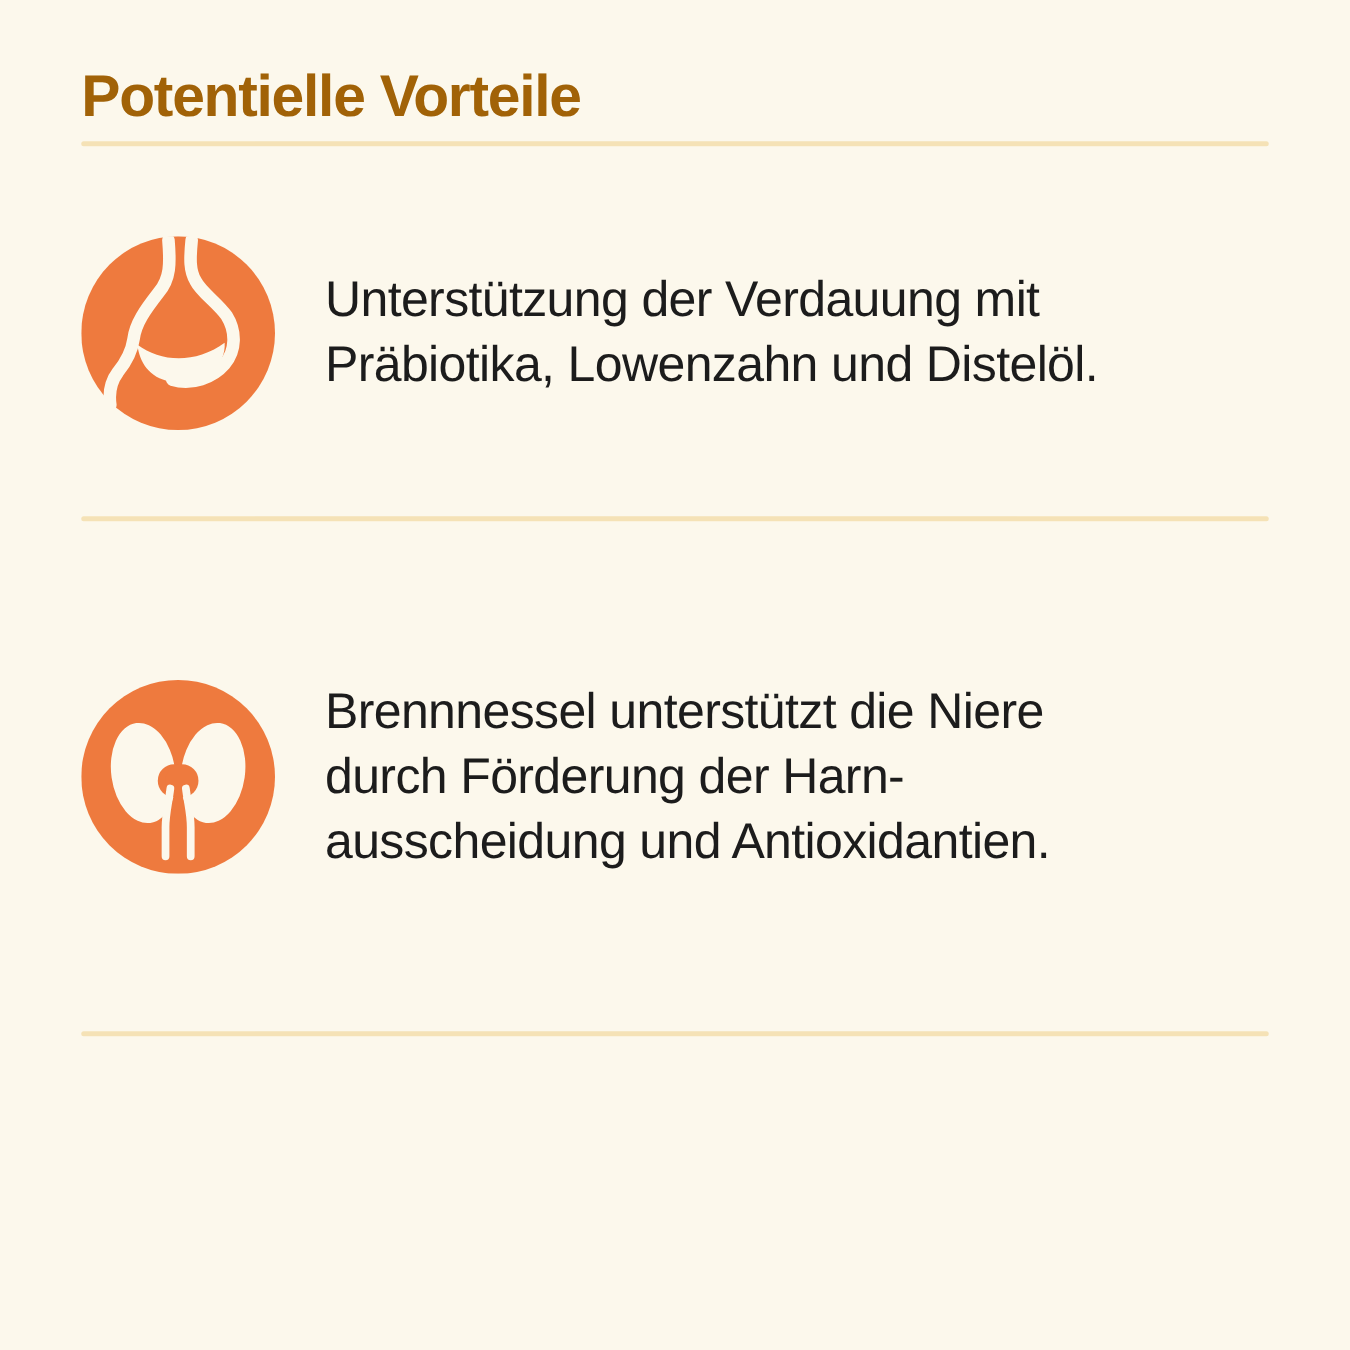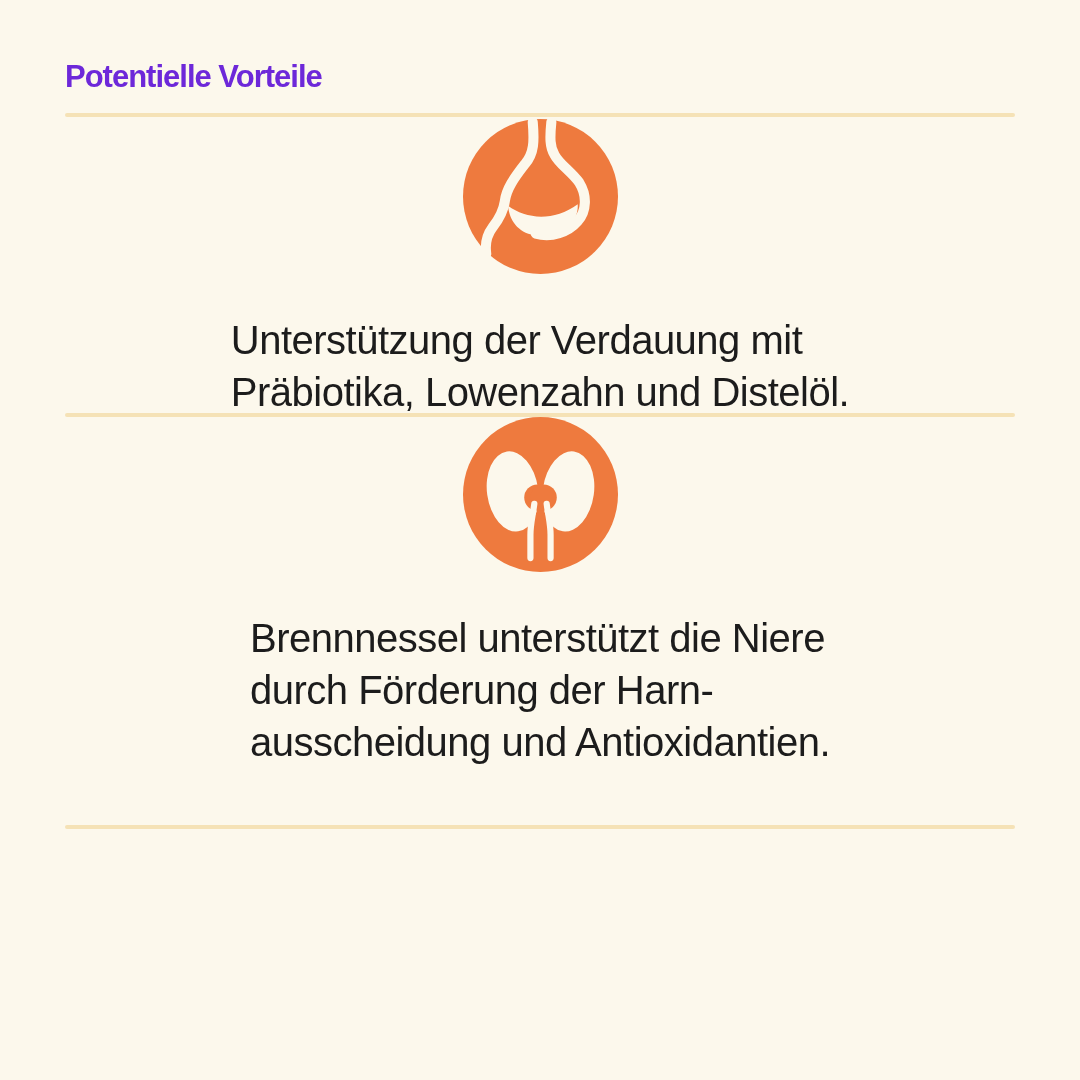--- a/index.html
+++ b/index.html
@@ -16,39 +16,38 @@
     overflow: hidden;
     box-sizing: border-box;
   }
   .header {
     box-sizing: border-box;
     height: 119px;
     padding: 52px 65px 0 65px;
   }
   .title {
     margin: 0;
-    font-size: 31px;
+    font-size: 47px;
     line-height: 50px;
     font-weight: 800;
     letter-spacing: -1px;
-    color: #6d28d9;
+    color: #a16207;
   }
   .title-underline {
     height: 4px;
     margin-top: 11px;
     background: #F5E2B6;
     border-radius: 2px;
   }
   .row {
     box-sizing: border-box;
     display: flex;
     align-items: center;
     gap: 40px;
     padding: 0 65px;
-    flex-direction: column;
   }
   .row-1 { height: 294px; }
   .row-2 { height: 408px; }
   .row-3 { height: 339px; }
   .icon-circle {
     width: 155px;
     height: 155px;
     flex: 0 0 155px;
   }
   .icon-circle svg {

